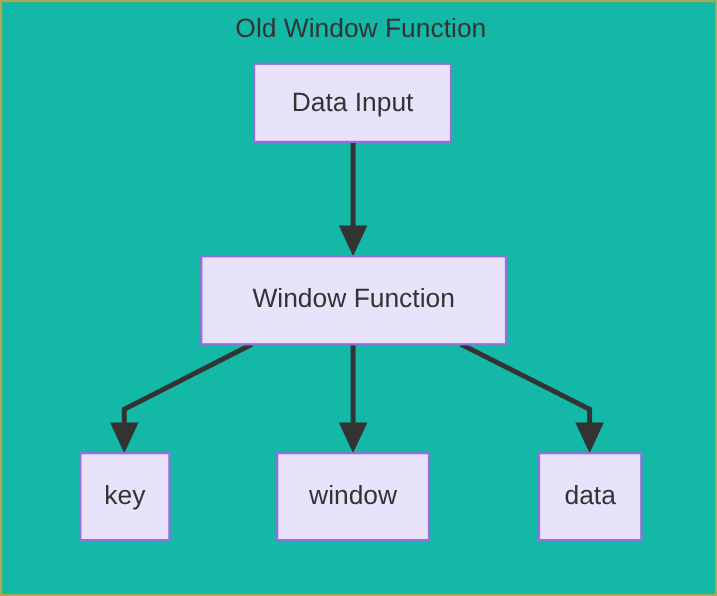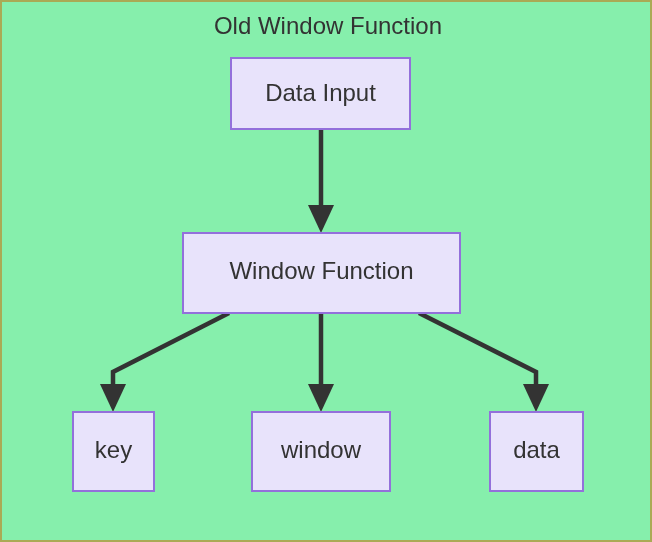--- a/index.html
+++ b/index.html
@@ -8,21 +8,21 @@
     background: #ffffff;
   }
   body {
     font-family: "Liberation Sans", sans-serif;
   }
   #diagram-frame {
     position: relative;
     width: 652px;
     height: 542px;
     box-sizing: border-box;
-    background: #86efac;
+    background: #14b8a6;
     border: 2px solid #aaaa55;
     overflow: hidden;
   }
   #flow-svg {
     display: block;
     width: 652px;
     height: 542px;
   }
   .node-box {
     fill: #e8e3fb;

